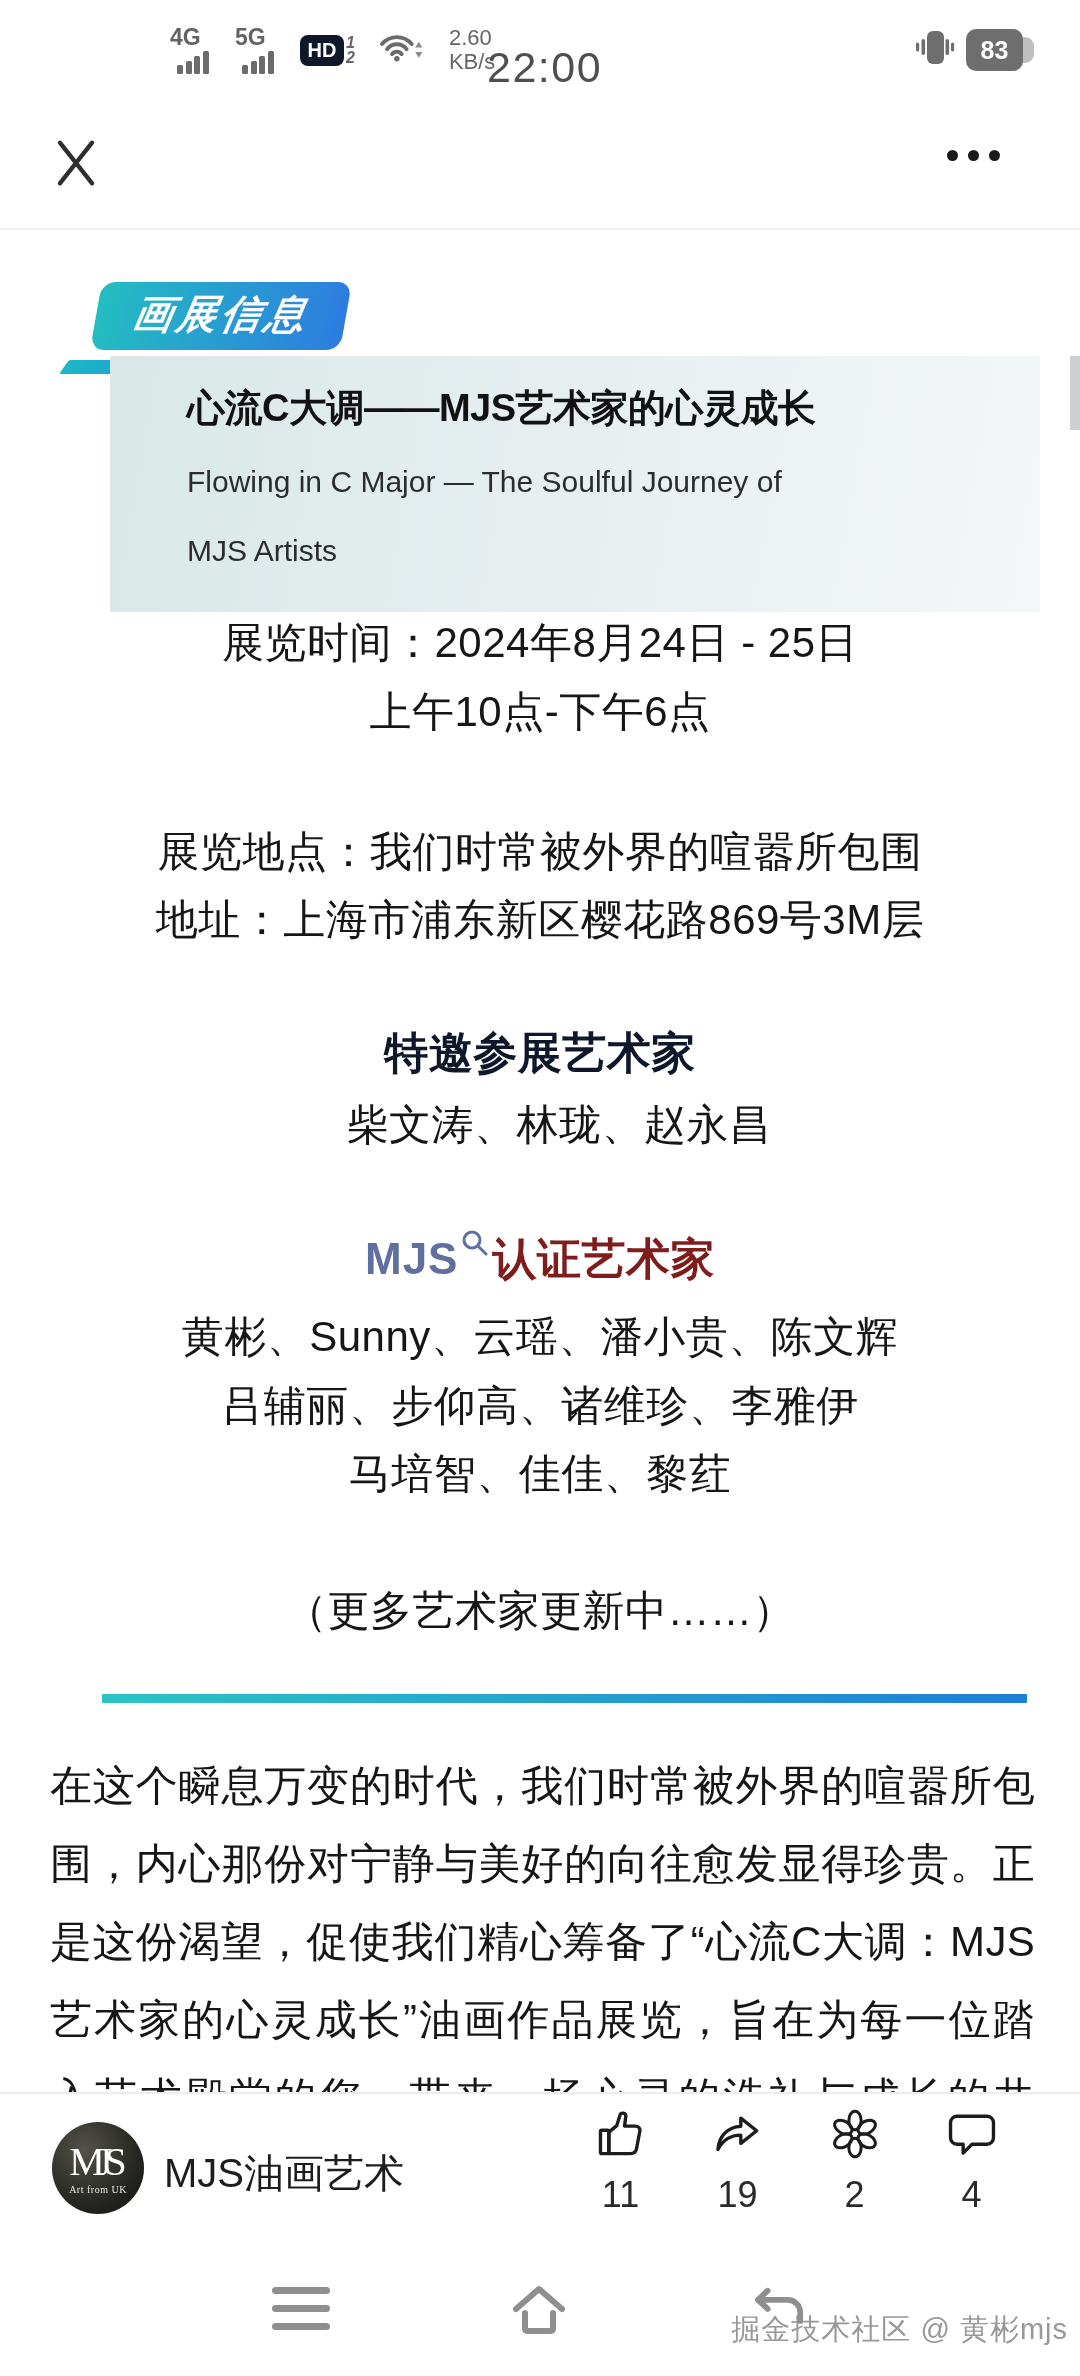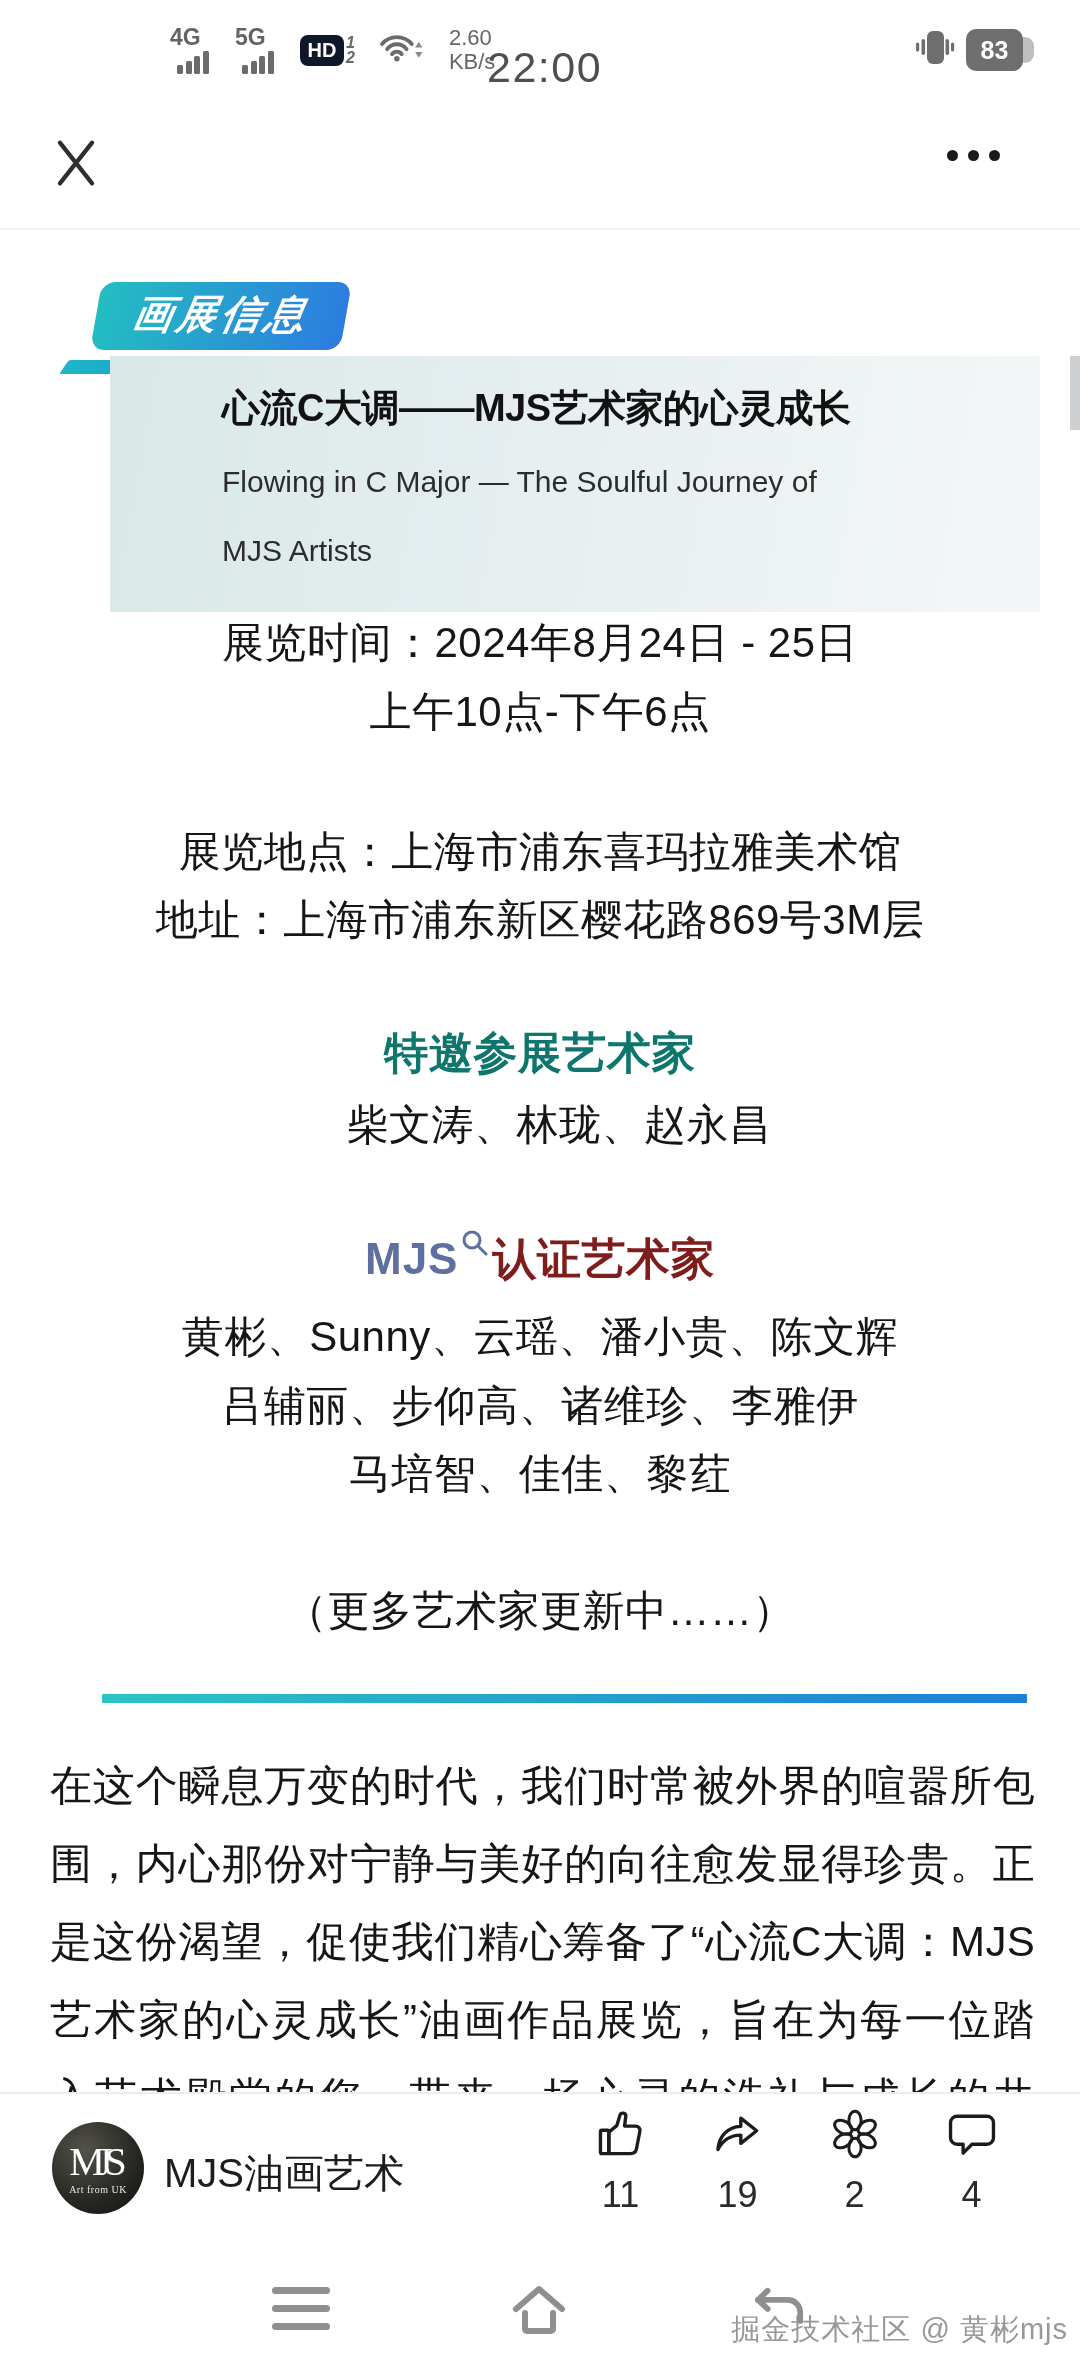--- a/index.html
+++ b/index.html
@@ -34,32 +34,32 @@
   .more-btn i{width:11px;height:11px;border-radius:50%;background:#1a1a1a;}
 
   
   .badge{position:absolute;left:96px;top:282px;width:250px;height:68px;border-radius:14px;
      background:linear-gradient(95deg,#23bec1 0%,#2d7ce0 100%);transform:skewX(-10deg);
      display:flex;align-items:center;justify-content:center;}
   .badge span{color:#fff;font-size:40px;font-weight:700;font-style:italic;letter-spacing:4px;padding-bottom:4px;}
   .badge-underbar{position:absolute;left:64px;top:360px;width:250px;height:14px;border-radius:2px;
      background:linear-gradient(90deg,#1db6c8 0%,#1b7bd0 100%);transform:skewX(-35deg);}
   .title-block{position:absolute;left:110px;top:356px;width:930px;height:256px;box-sizing:border-box;
-     background:linear-gradient(100deg,#d9e8e7 0%,#e6eef0 45%,#f4f7f7 100%);padding:26px 0 0 112px;}
+     background:linear-gradient(100deg,#d9e8e7 0%,#e6eef0 45%,#f4f7f7 100%);padding:26px 0 0 77px;}
   .title-cn{font-size:38px;font-weight:600;color:#121212;letter-spacing:-0.5px;line-height:52px;white-space:nowrap;}
   .title-en{font-size:30px;color:#2c2c2c;line-height:44px;margin-top:26px;white-space:nowrap;}
   .title-en2{margin-top:25px;}
   .scroll-thumb{position:absolute;right:0;top:356px;width:10px;height:74px;background:#cdcfd0;}
 
   .cline{position:absolute;left:0;width:1080px;text-align:center;font-size:42px;color:#161616;letter-spacing:0.5px;line-height:54px;}
   .l-time1{top:616px;}
   .l-time2{top:685px;}
   .l-venue{top:825px;}
   .l-addr{top:893px;}
-  .l-invhead{top:1026px;font-size:44px;font-weight:700;color:#0f766e;}
+  .l-invhead{top:1026px;font-size:44px;font-weight:700;color:#0f172a;}
   .l-invnames{top:1098px;padding-left:19px;}
   .l-cert{top:1232px;}
   .mjs-word{color:#5e6fa0;font-weight:700;font-size:44px;letter-spacing:1px;}
   .mag-wrap{display:inline-block;position:relative;top:-16px;margin:0 2px;}
   .cert-word{font-weight:700;font-size:44px;color:#7f1d1d;}
   .l-n1{top:1310px;}
   .l-n2{top:1379px;}
   .l-n3{top:1447px;}
   .l-more{top:1584px;}
   .divider{position:absolute;left:102px;top:1694px;width:925px;height:9px;border-radius:1px;
@@ -172,21 +172,21 @@
 
   <div class="title-block">
     <div class="title-cn">心流C大调——MJS艺术家的心灵成长</div>
     <div class="title-en">Flowing in C Major — The Soulful Journey of</div>
     <div class="title-en title-en2">MJS Artists</div>
   </div>
   <div class="scroll-thumb"></div>
 
   <div class="cline l-time1">展览时间：2024年8月24日 - 25日</div>
   <div class="cline l-time2">上午10点-下午6点</div>
-  <div class="cline l-venue">展览地点：上海市浦东喜玛拉雅美术馆</div>
+  <div class="cline l-venue">展览地点：我们时常被外界的喧嚣所包围</div>
   <div class="cline l-addr">地址：上海市浦东新区樱花路869号3M层</div>
 
   <div class="cline l-invhead">特邀参展艺术家</div>
   <div class="cline l-invnames">柴文涛、林珑、赵永昌</div>
 
   <div class="cline l-cert">
     <span class="mjs-word">MJS</span><span class="mag-wrap"><svg viewBox="0 0 30 30" width="30" height="30">
           <circle cx="12" cy="12" r="8" fill="none" stroke="#5e6fa0" stroke-width="3"></circle>
           <path d="M18.2 18.2 L26 26" stroke="#5e6fa0" stroke-width="3" stroke-linecap="round"></path>
         </svg></span><span class="cert-word">认证艺术家</span>

